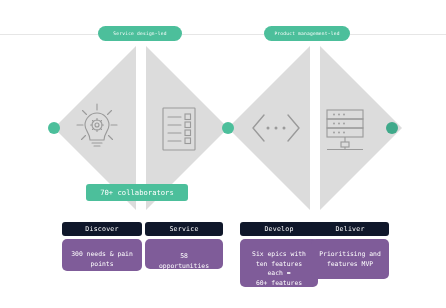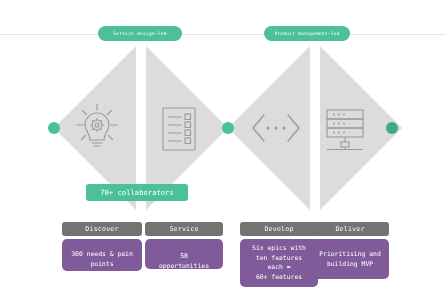--- a/index.html
+++ b/index.html
@@ -84,21 +84,21 @@
     height: 86px;
   }
   .card {
     position: absolute;
     top: 0;
   }
   .card-head {
     height: 14px;
     line-height: 14px;
     border-radius: 3px;
-    background: #737373;
+    background: #0f172a;
     color: #ffffff;
     font-size: 6.6px;
     text-align: center;
     white-space: nowrap;
     letter-spacing: 0.2px;
   }
   .card-body {
     margin-top: 3px;
     border-radius: 5px;
     background: #7f5c99;
@@ -111,21 +111,21 @@
     white-space: pre-line;
   }
 
   .card.c1 { left: 62px;  width: 80px; }
   .card.c2 { left: 145px; width: 78px; }
   .card.c3 { left: 240px; width: 78px; }
   .card.c4 { left: 311px; width: 78px; border-radius: 21px; }
 
   .card.c1 .card-body { height: 32px; padding-top: 11px; }
   .card.c2 .card-body { height: 30px; padding-top: 13px; }
-  .card.c3 .card-body { height: 48px; padding-top: 5px; }
+  .card.c3 .card-body { height: 48px; padding-top: 11px; }
   .card.c4 .card-body { height: 40px; padding-top: 11px; }
 </style>
 </head>
 <body>
 
 <div id="stage">
 
   <div class="top-rule"></div>
 
   <div class="phase-pill p1">Service design-led</div>
@@ -236,18 +236,18 @@
       <div class="card-head">Develop</div>
       <div class="card-body">Six epics with
 ten features
 each =
 60+ features</div>
     </div>
 
     <div class="card c4">
       <div class="card-head">Deliver</div>
       <div class="card-body">Prioritising and
-building MVP</div>
+features MVP</div>
     </div>
 
   </div>
 
 </div>
 
 </body></html>

